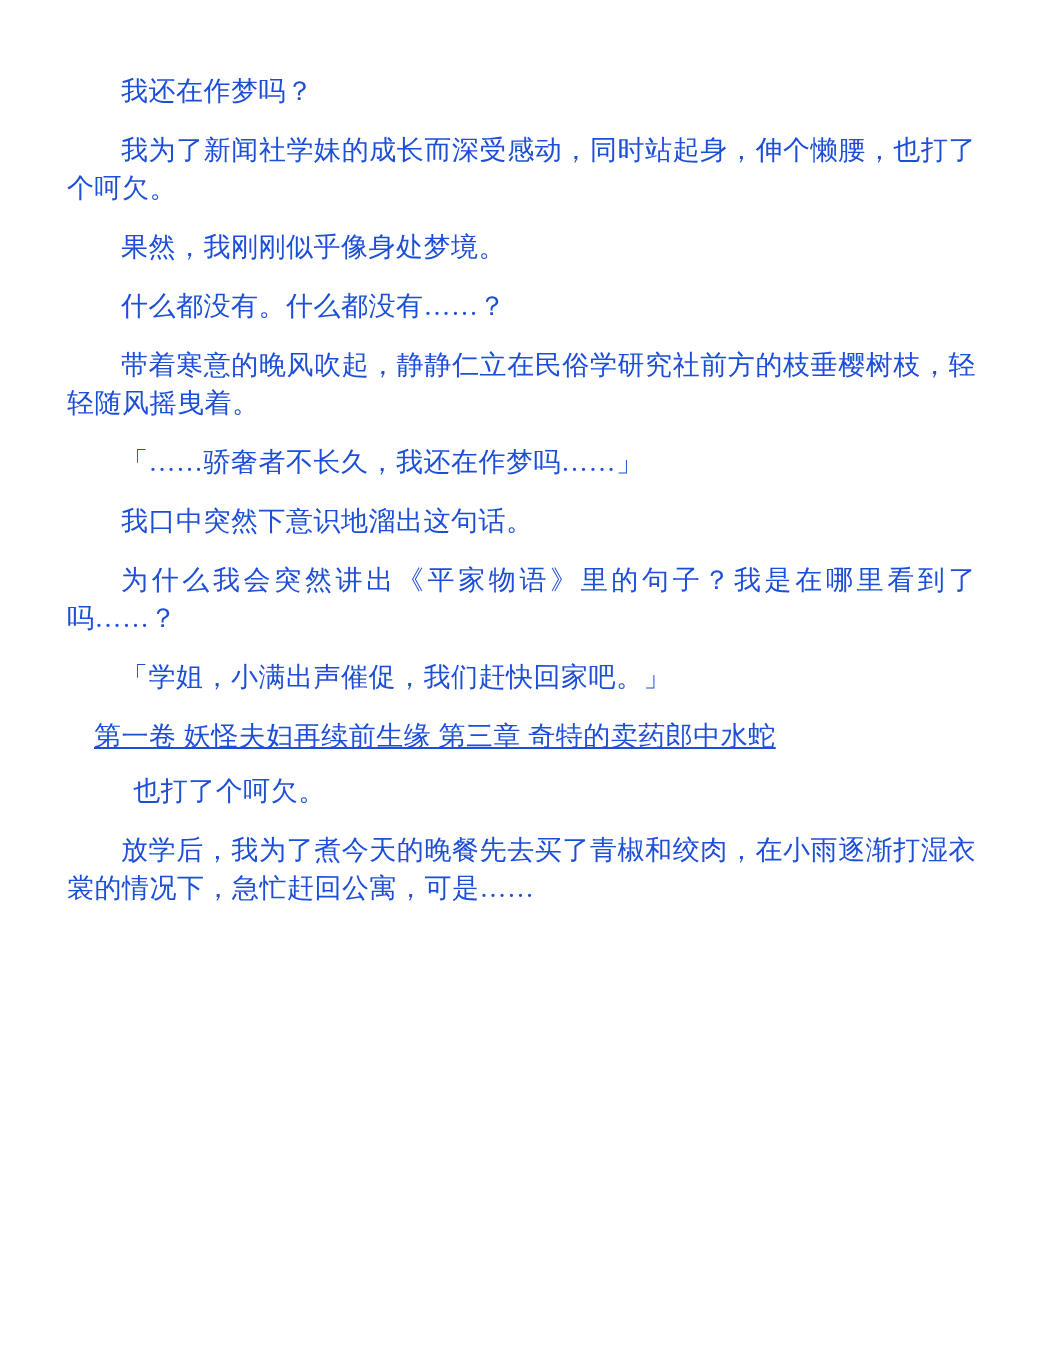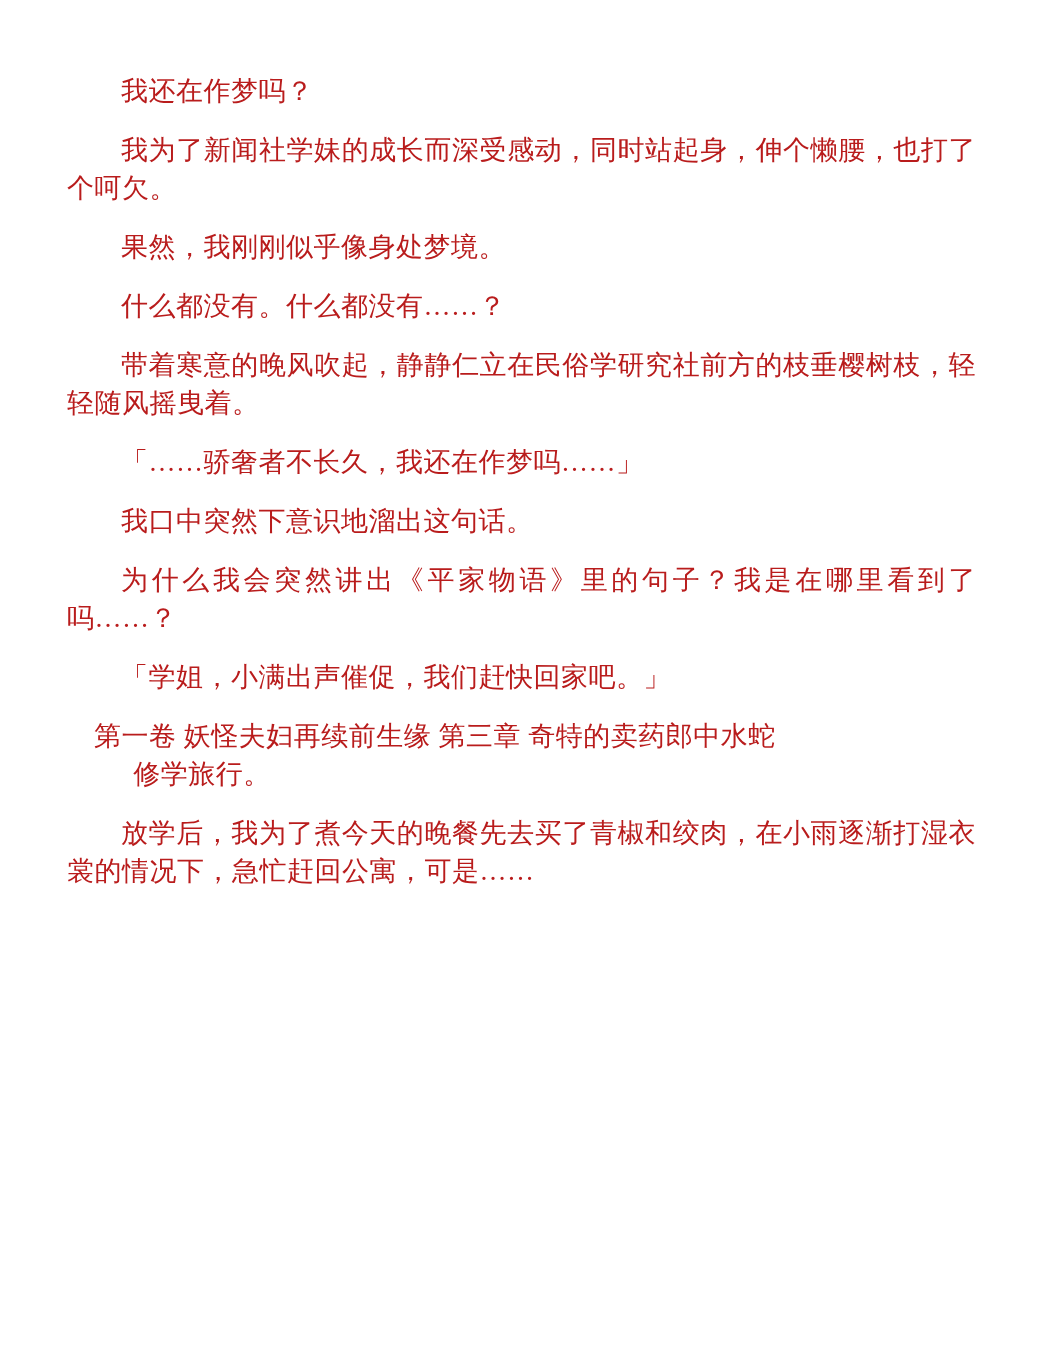--- a/index.html
+++ b/index.html
@@ -14,33 +14,34 @@
     font-family: "Liberation Serif", "DejaVu Serif", serif;
   }
   .page {
     box-sizing: border-box;
     width: 1046px;
     height: 1354px;
     background: #ffffff;
     padding: 72px 70px 0 67px;
   }
   .novel-text {
-    color: #b91c1c;
+    color: #1d4ed8;
     font-size: 27px;
     line-height: 38px;
     text-align: justify;
     letter-spacing: 0.5px;
   }
   .novel-text p {
     margin: 0 0 21px 0;
     text-indent: 2em;
   }
   p.chapter-heading {
     text-indent: 1em;
-    margin-bottom: 0;
+    margin-bottom: 17px;
+    text-decoration: underline;
   }
   p.chapter-first-line {
     text-indent: 2.45em;
     margin-top: 0;
   }
 </style>
 </head>
 <body>
 
 <main class="page">
@@ -48,16 +49,16 @@
     <p>我还在作梦吗？</p>
     <p>我为了新闻社学妹的成长而深受感动，同时站起身，伸个懒腰，也打了个呵欠。</p>
     <p>果然，我刚刚似乎像身处梦境。</p>
     <p>什么都没有。什么都没有……？</p>
     <p>带着寒意的晚风吹起，静静仁立在民俗学研究社前方的枝垂樱树枝，轻轻随风摇曳着。</p>
     <p>「……骄奢者不长久，我还在作梦吗……」</p>
     <p>我口中突然下意识地溜出这句话。</p>
     <p>为什么我会突然讲出《平家物语》里的句子？我是在哪里看到了吗……？</p>
     <p>「学姐，小满出声催促，我们赶快回家吧。」</p>
     <p class="chapter-heading">第一卷 妖怪夫妇再续前生缘 第三章 奇特的卖药郎中水蛇</p>
-    <p class="chapter-first-line">修学旅行。</p>
+    <p class="chapter-first-line">也打了个呵欠。</p>
     <p>放学后，我为了煮今天的晚餐先去买了青椒和绞肉，在小雨逐渐打湿衣裳的情况下，急忙赶回公寓，可是……</p>
   </article>
 </main>
 
 </body></html>

